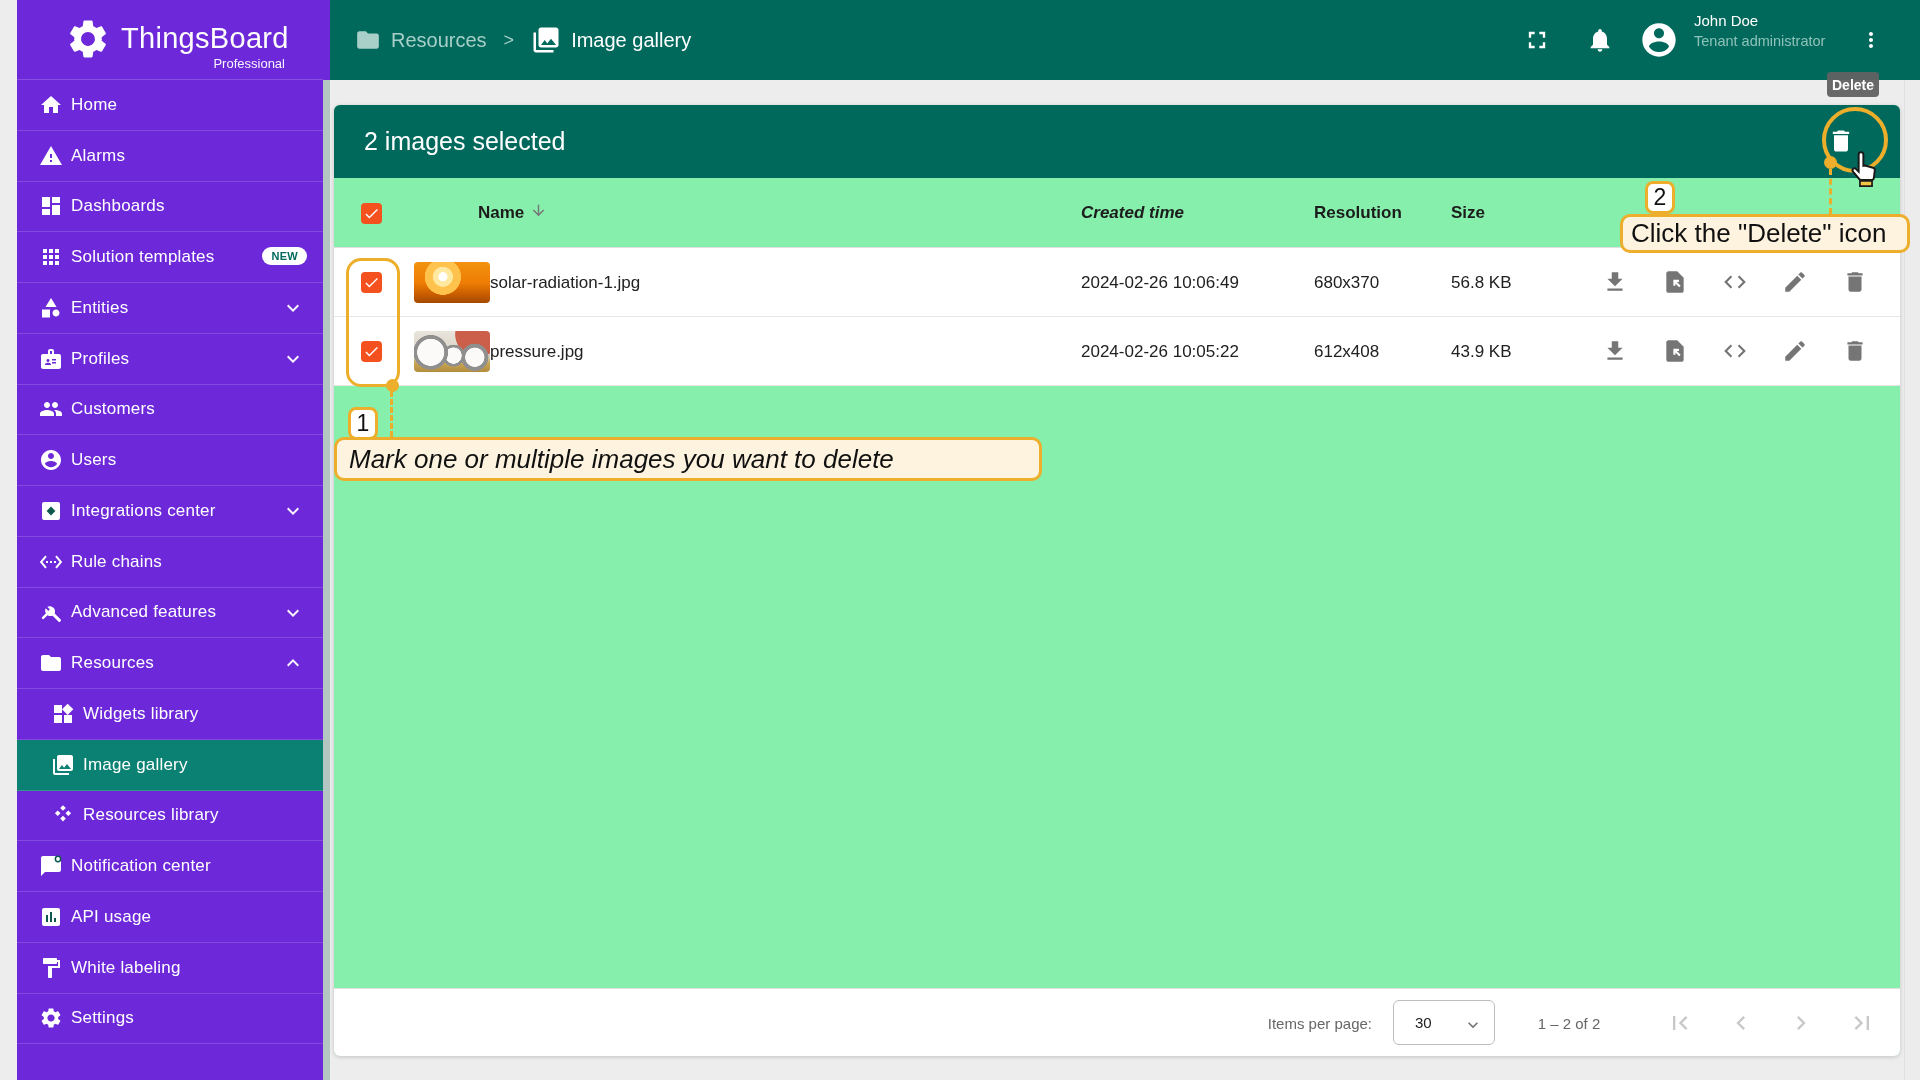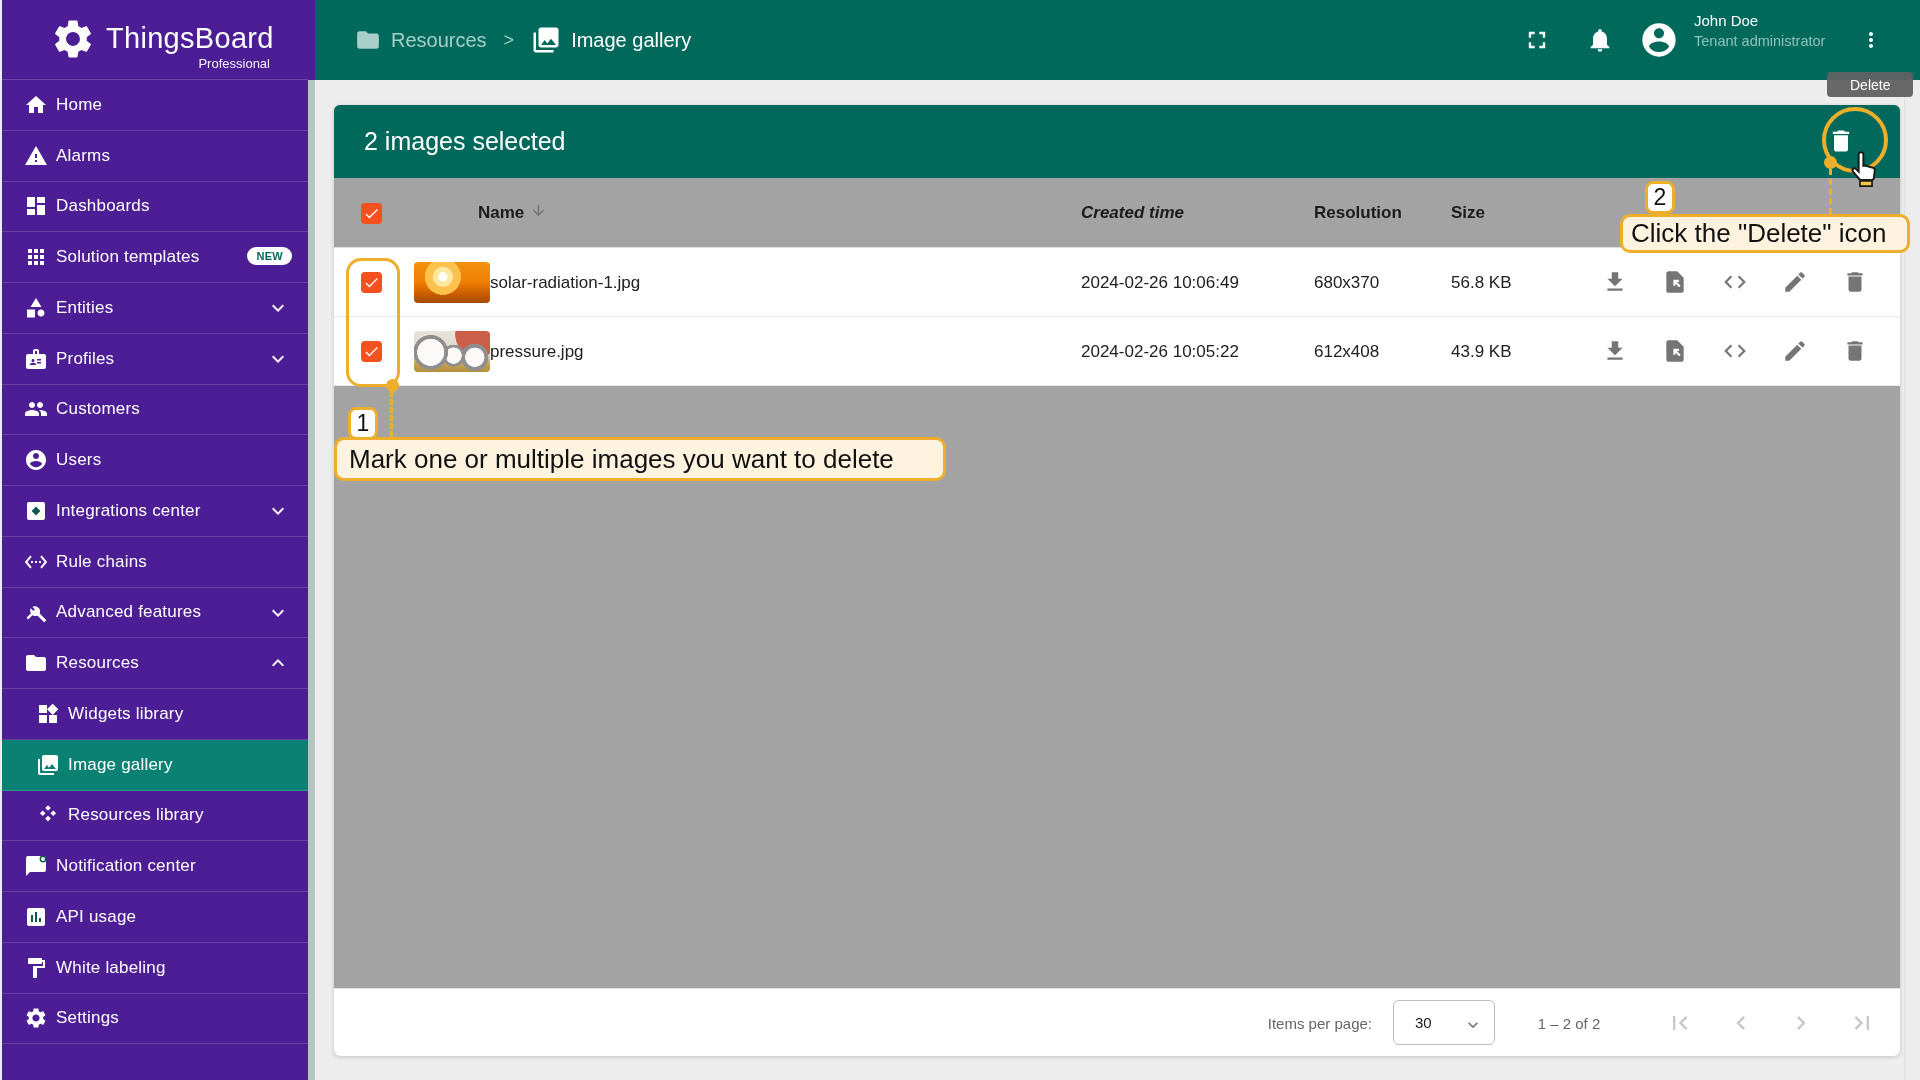--- a/index.html
+++ b/index.html
@@ -1,19 +1,19 @@
 <!DOCTYPE html>
 <html><head>
 <meta charset="utf-8">
 <style>
   html,body{margin:0;padding:0;width:1920px;height:1080px;overflow:hidden;
     font-family:"Liberation Sans",sans-serif;background:#ededed;position:relative;}
   *{box-sizing:border-box;}
   
-  #sidebar{position:absolute;left:2px;top:0;width:313px;height:1080px;background:#4c1d95;z-index:5;}
+  #sidebar{position:absolute;left:17px;top:0;width:313px;height:1080px;background:#6d28d9;z-index:5;}
   #sidebar .scroll-strip{position:absolute;right:0;top:80px;width:7px;height:1000px;background:#b3c6c1;}
   #logo{position:relative;height:80px;width:306px;border-bottom:1px solid rgba(255,255,255,.18);color:#fff;}
   #logo .gear{position:absolute;left:48px;top:16px;}
   .brand-name{position:absolute;left:104px;top:22px;font-size:29px;font-weight:400;letter-spacing:.3px;}
   .brand-sub{position:absolute;left:104px;top:56px;width:164px;text-align:right;font-size:13px;opacity:.95;}
   #sidebar-menu{position:absolute;left:0;top:80px;width:306px;}
   .sb-item{position:relative;height:50.75px;display:flex;align-items:center;gap:8px;
     padding-left:22px;color:#fff;font-size:17px;font-weight:500;letter-spacing:.2px;
     border-bottom:1px solid rgba(255,255,255,.16);width:306px;cursor:pointer;}
   .sb-item.indent{padding-left:34px;}
@@ -33,21 +33,21 @@
     justify-content:center;cursor:pointer;color:#fff;}
   #btn-fullscreen{left:1210px;}
   #btn-bell{left:1273px;}
   #avatar{position:absolute;left:1326px;top:20px;width:40px;height:40px;cursor:pointer;}
   #user-name{position:absolute;left:1381px;top:12px;font-size:15px;color:#fff;}
   #user-role{position:absolute;left:1381px;top:33px;font-size:14.5px;color:#8fc2b9;}
   #btn-kebab{left:1546px;top:28px;width:24px;height:24px;}
   
   #page-scrollbar{position:absolute;right:0;top:80px;width:16px;height:1000px;background:#ececec;border-left:1px solid #e0e0e0;}
   
-  #card{position:absolute;left:334px;top:105px;width:1566px;height:951px;background:#a3a3a3;
+  #card{position:absolute;left:334px;top:105px;width:1566px;height:951px;background:#86efac;
     border-radius:6px;box-shadow:0 1px 4px rgba(0,0,0,.18);overflow:hidden;z-index:3;}
   #selection-toolbar{position:absolute;left:0;top:0;right:0;height:73px;background:#00695c;color:#fff;
     display:flex;align-items:center;}
   #selection-text{margin-left:30px;font-size:25px;font-weight:400;}
   #toolbar-delete{position:absolute;left:1483px;top:12px;width:48px;height:48px;display:flex;
     align-items:center;justify-content:center;color:#fff;cursor:pointer;}
   #table-header{position:absolute;left:0;top:73px;right:0;height:70px;border-bottom:1px solid #dfdfdf;}
   .hcell{position:absolute;top:0;height:70px;display:flex;align-items:center;font-size:17px;
     font-weight:700;color:#1c1c1c;gap:6px;}
   #table-body{position:absolute;left:0;top:143px;right:0;}
@@ -81,38 +81,38 @@
   #page-size .val{position:absolute;left:21px;top:0;height:43px;display:flex;align-items:center;
     font-size:15px;color:#212121;}
   #page-size .caret{position:absolute;right:11px;top:14px;color:#757575;}
   #range-label{position:absolute;left:1170px;width:130px;top:0;height:68px;display:flex;align-items:center;
     justify-content:center;font-size:15px;color:#666;}
   .pg-btn{position:absolute;top:12px;width:44px;height:44px;display:flex;align-items:center;
     justify-content:center;color:#c8c8c8;cursor:default;}
   
   #delete-tooltip{position:absolute;left:1827px;top:72px;height:25px;background:rgba(97,97,97,.95);
     color:#fff;font-size:14px;border-radius:4px;display:inline-flex;align-items:center;
-    padding:0 23px;z-index:60;}
+    padding:0 5px;z-index:60;font-weight:bold;}
   
   #annotations{position:absolute;inset:0;pointer-events:none;z-index:55;}
   .anno-outline{position:absolute;left:346px;top:258px;width:54px;height:129px;
     border:3px solid #ecae2b;border-radius:15px;}
   .anno-dot{position:absolute;width:13px;height:13px;border-radius:50%;background:#ecae2b;}
   #dot1{left:386px;top:379px;}
   #dot2{left:1824px;top:156px;}
   .anno-dash{position:absolute;width:0;border-left:3px dashed #ecae2b;}
   #dash1{left:390px;top:391px;height:46px;}
   #dash2{left:1829px;top:169px;height:45px;}
   .anno-num{position:absolute;width:30px;height:33px;background:#fff;border:3px solid #ecae2b;
     border-radius:8px;display:flex;align-items:center;justify-content:center;font-size:23px;color:#111;}
   #num1{left:348px;top:407px;}
   #num2{left:1645px;top:181px;}
   .anno-label{position:absolute;background:#fdf3de;border:3px solid #ecae2b;border-radius:10px;
     display:flex;align-items:center;font-size:26px;color:#111;}
-  #label1{left:334px;top:437px;width:612px;height:44px;padding:12px 12px;}
+  #label1{left:334px;top:437px;width:708px;height:44px;padding:12px 12px;font-style:italic;}
   #label2{left:1620px;top:214px;width:290px;height:39px;padding:0 8px;}
   .anno-circle{position:absolute;left:1822px;top:107px;width:66px;height:66px;border-radius:50%;
     border:4px solid #ecae2b;}
   #cursor{position:absolute;left:1845px;top:148px;width:42px;height:42px;}
 </style>
 </head>
 <body>
 
 <div id="app">
 

